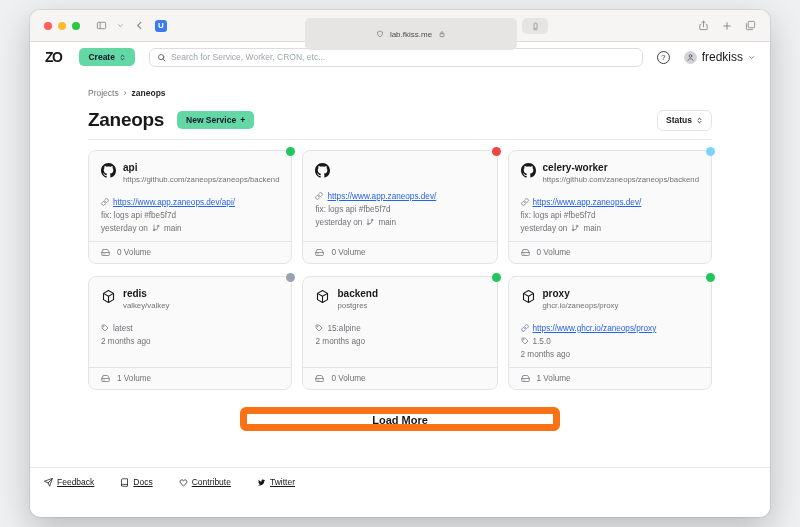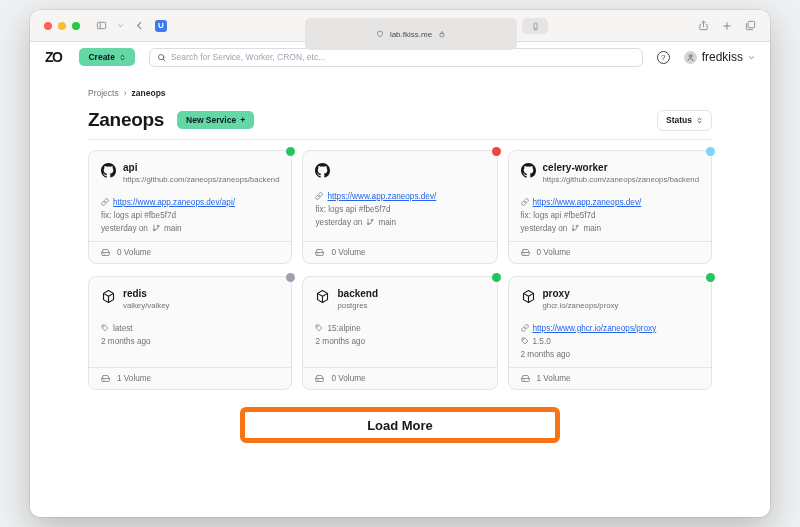--- a/index.html
+++ b/index.html
@@ -83,22 +83,22 @@
   .card-src { font-size:7.8px; color:#71717a; margin-top:2px; }
   .card-meta { margin-top:13px; display:flex; flex-direction:column; gap:3px; }
   .meta-row { font-size:8.2px; color:#71717a; display:flex; align-items:center; gap:4px; min-height:10px; }
   .meta-row svg { width:8px; height:8px; flex:0 0 auto; }
   .meta-row a { color:#2563eb; text-decoration:underline; font-size:8.2px; }
   .link-ic { color:#64748b; }
   .card-footer { margin-top:auto; border-top:1px solid #e4e4e7; padding:6px 12px;
     font-size:8.2px; color:#71717a; display:flex; align-items:center; gap:7px; }
   .card-footer svg { width:9px; height:9px; }
 
-  .load-more { display:block; margin:17px auto 0; width:320px; height:36px; background:#fff;
-    border:5px solid #f97316; border-radius:6px; font-size:13px; font-weight:600; color:#18181b;
+  .load-more { display:block; margin:17px auto 0; width:320px; height:24px; background:#fff;
+    border:7px solid #f97316; border-radius:6px; font-size:11px; font-weight:600; color:#18181b;
     cursor:pointer; font-family:inherit; }
 
   
   .site-footer { margin-top:auto; border-top:1px solid #e8e8ea; padding:9px 14px 30px; }
   .footer-links { display:flex; gap:26px; }
   .footer-link { display:flex; align-items:center; gap:4px; font-size:8.5px; color:#18181b;
     text-decoration:none; }
   .footer-link span.lbl { text-decoration:underline; }
   .footer-link svg { width:9px; height:9px; }
 
@@ -529,14 +529,42 @@
             </svg>
           <span>1 Volume</span>
         </div>
       </article>
 
     </div>
 
     <button class="load-more">Load More</button>
   </main>
 
+  <footer class="site-footer">
+    <div class="footer-links">
+      <a class="footer-link">
+        <svg>
+            <use href="#i-send"></use>
+          </svg>
+        <span class="lbl">Feedback</span>
+      </a>
+      <a class="footer-link">
+        <svg>
+            <use href="#i-book"></use>
+          </svg>
+        <span class="lbl">Docs</span>
+      </a>
+      <a class="footer-link">
+        <svg>
+            <use href="#i-heart"></use>
+          </svg>
+        <span class="lbl">Contribute</span>
+      </a>
+      <a class="footer-link">
+        <svg>
+            <use href="#i-bird"></use>
+          </svg>
+        <span class="lbl">Twitter</span>
+      </a>
+    </div>
+  </footer>
 
 </div>
 
 </body></html>

